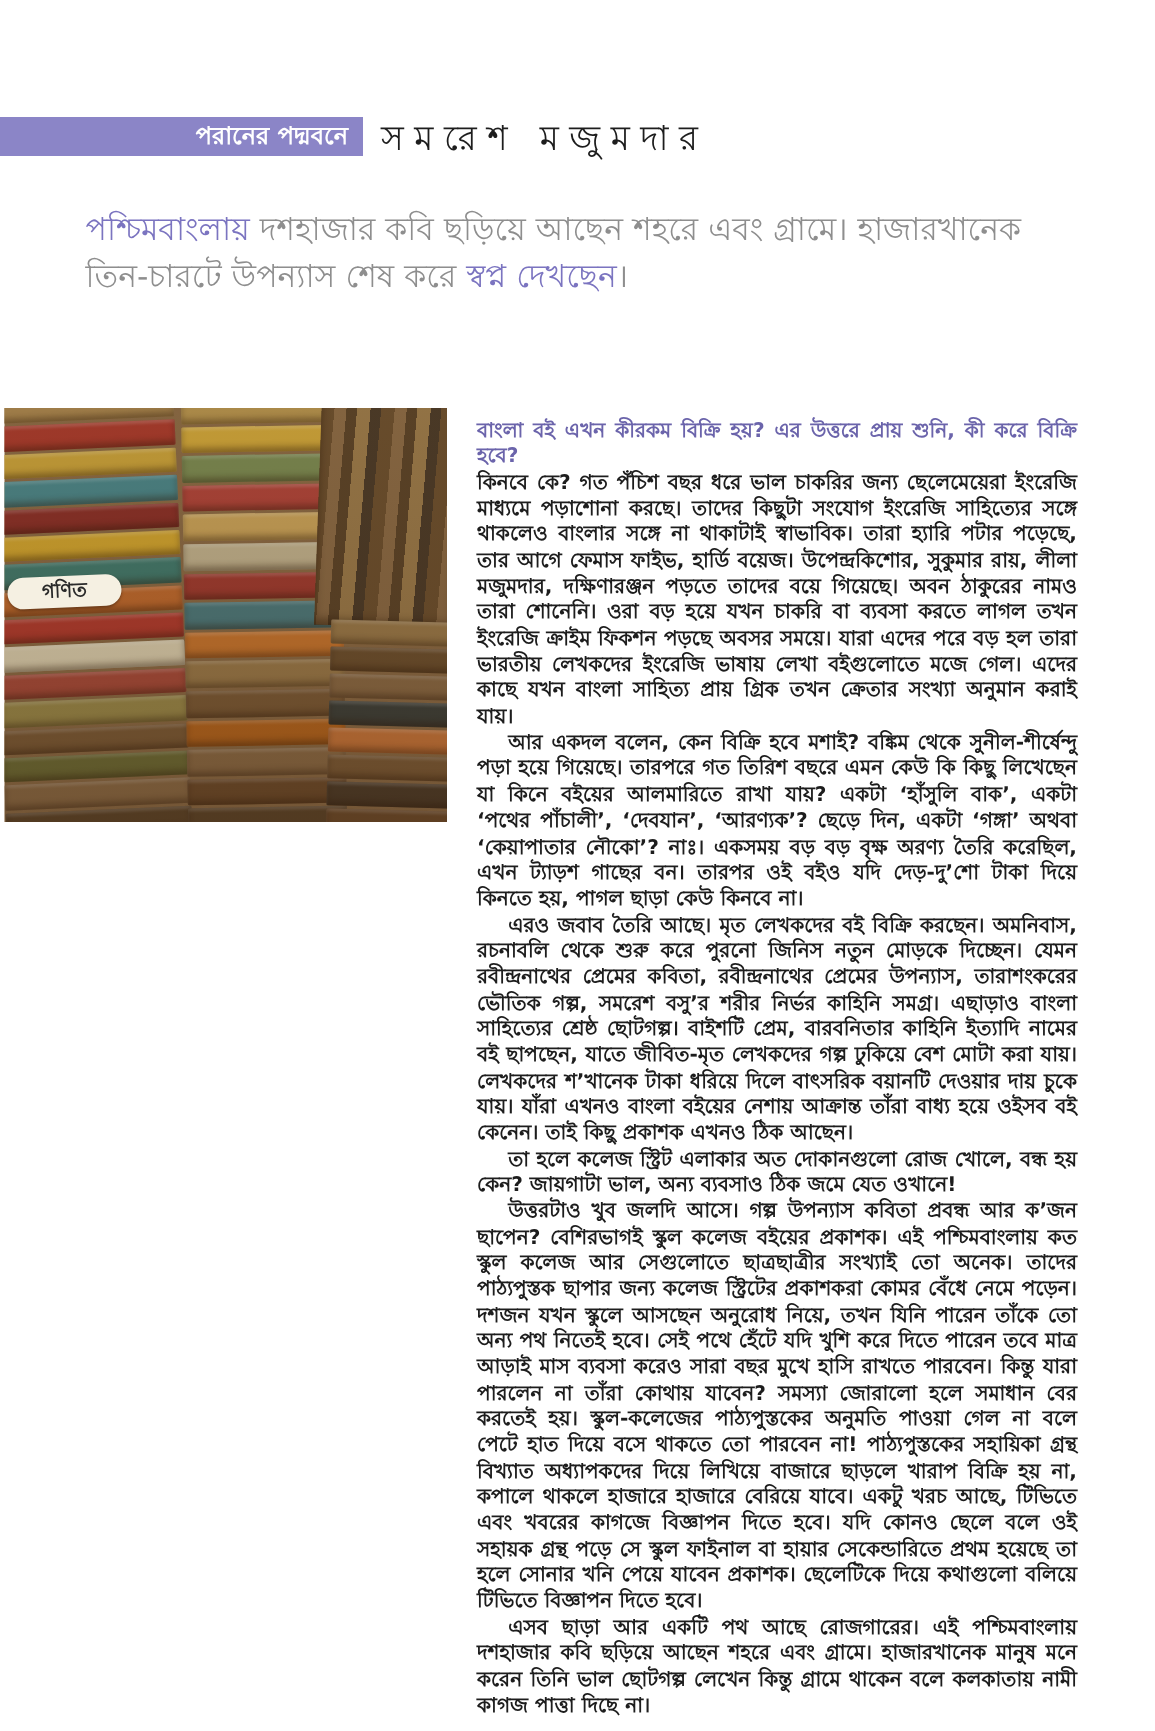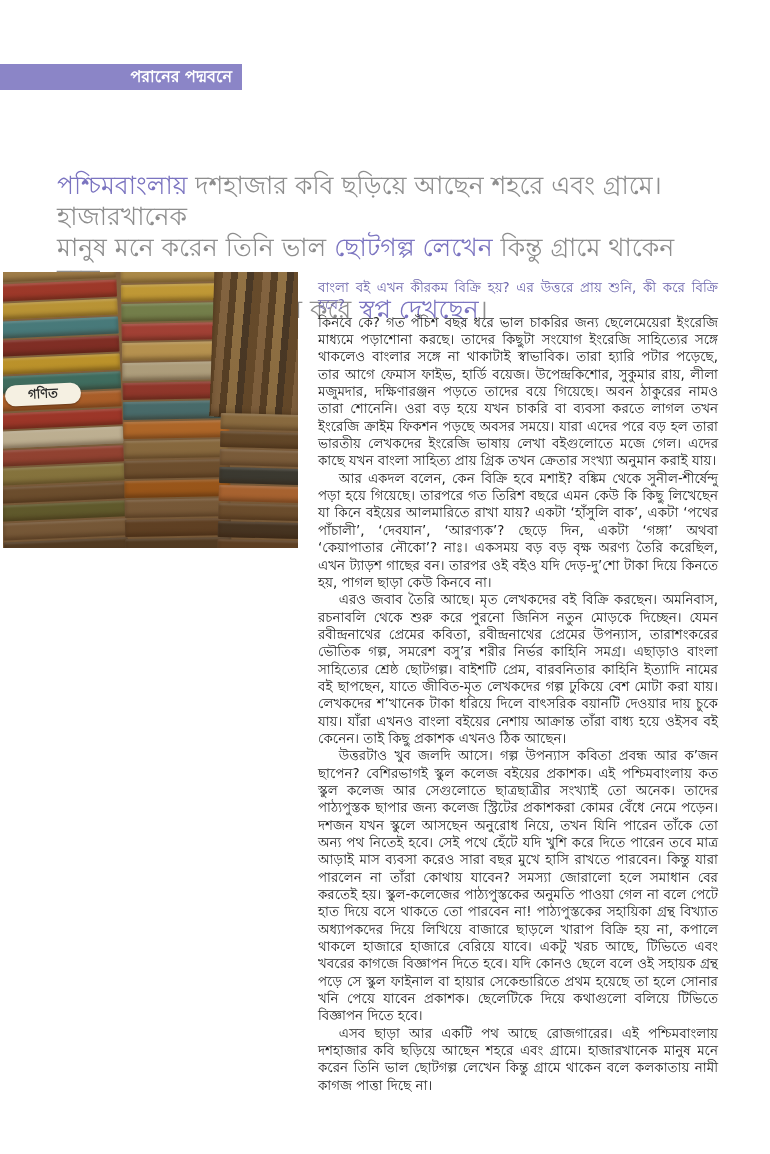--- a/index.html
+++ b/index.html
@@ -6,37 +6,36 @@
   #page{
     position:relative;
     width:770px;height:1154px;
     margin:0 auto;
     background:var(--page-bg,#ffffff);
     font-family:"DejaVu Sans","Liberation Sans",sans-serif;
     overflow:hidden;
   }
   
   .series-badge{
-    position:absolute;left:0;top:64px;width:242px;height:26px;
+    position:absolute;left:0;top:78px;width:242px;height:26px;
     background:var(--badge-purple,#8b85c7);
     color:#ffffff;font-size:16px;font-weight:bold;
     display:flex;align-items:center;justify-content:flex-end;
     padding-right:10px;box-sizing:border-box;
   }
   .author-name{
     position:absolute;left:254px;top:74px;
     font-size:23px;letter-spacing:7px;color:var(--ink,#1d1d1d);
     white-space:nowrap;
   }
   
   .intro{
     position:absolute;left:57px;top:138px;width:660px;
-    font-size:25px;line-height:31px;
+    font-size:21px;line-height:31px;
     color:var(--intro-gray,#8e8e8e);
-    margin-top:32px;
   }
   .intro .hl{color:var(--intro-purple,#7b74c0);}
   
   .photo{
     position:absolute;left:3px;top:272px;width:295px;height:276px;
     background:#8a6a45;overflow:hidden;
   }
   .pcol{position:absolute;top:-8px;bottom:-8px;display:flex;flex-direction:column;gap:2px;}
   .c1{left:-5px;width:124px;transform:rotate(-2.5deg);}
   .c2{left:120px;width:106px;transform:rotate(-1deg);}
@@ -84,41 +83,41 @@
     transform:rotate(-2.5deg);
     box-shadow:0 1px 2px rgba(0,0,0,.35);
   }
   
   .article{
     position:absolute;left:318px;top:279px;width:400px;
     font-size:13.4px;line-height:17.35px;
     color:var(--ink,#1d1d1d);
     text-align:justify;
   }
-  .article p{margin:0;}
+  .article p{margin:0;font-weight:bold;}
   .article p.q{color:var(--question-purple,#6b64ab);}
   .article p.ind{text-indent:1.55em;}
   
   .pageno{
     position:absolute;left:0;top:1091px;width:770px;
     text-align:center;font-size:15px;color:var(--ink,#1d1d1d);
   }
 </style>
 </head>
 <body>
 
 <div id="page">
 
   <div class="series-badge">
     <span>পরানের পদ্মবনে</span>
   </div>
+  <div class="author-name">সমরেশ মজুমদার</div>
 
   <div class="intro">
     <div class="intro-line"><span class="hl">পশ্চিমবাংলায়</span><span> দশহাজার কবি ছড়িয়ে আছেন শহরে এবং গ্রামে। হাজারখানেক</span></div>
-    <div class="intro-line"><span>মানুষ মনে করেন তিনি ভাল </span><span class="hl">ছোটগল্প লেখেন</span><span> কিন্তু গ্রামে থাকেন বলে</span></div>
     <div class="intro-line"><span>তিন-চারটে উপন্যাস শেষ করে </span><span class="hl">স্বপ্ন দেখছেন</span><span>।</span></div>
   </div>
 
   <div class="photo">
     <div class="pcol c1">
       <i class="sp"></i>
         <i class="sp"></i>
         <i class="sp"></i>
         <i class="sp"></i>
         <i class="sp"></i>
@@ -163,18 +162,19 @@
         <i class="sp"></i>
     </div>
     <div class="spine-label">গণিত</div>
   </div>
 
   <div class="article">
     <p class="q">বাংলা বই এখন কীরকম বিক্রি হয়? এর উত্তরে প্রায় শুনি, কী করে বিক্রি হবে?</p>
     <p>কিনবে কে? গত পঁচিশ বছর ধরে ভাল চাকরির জন্য ছেলেমেয়েরা ইংরেজি মাধ্যমে পড়াশোনা করছে। তাদের কিছুটা সংযোগ ইংরেজি সাহিত্যের সঙ্গে থাকলেও বাংলার সঙ্গে না থাকাটাই স্বাভাবিক। তারা হ্যারি পটার পড়েছে, তার আগে ফেমাস ফাইভ, হার্ডি বয়েজ। উপেন্দ্রকিশোর, সুকুমার রায়, লীলা মজুমদার, দক্ষিণারঞ্জন পড়তে তাদের বয়ে গিয়েছে। অবন ঠাকুরের নামও তারা শোনেনি। ওরা বড় হয়ে যখন চাকরি বা ব্যবসা করতে লাগল তখন ইংরেজি ক্রাইম ফিকশন পড়ছে অবসর সময়ে। যারা এদের পরে বড় হল তারা ভারতীয় লেখকদের ইংরেজি ভাষায় লেখা বইগুলোতে মজে গেল। এদের কাছে যখন বাংলা সাহিত্য প্রায় গ্রিক তখন ক্রেতার সংখ্যা অনুমান করাই যায়।</p>
     <p class="ind">আর একদল বলেন, কেন বিক্রি হবে মশাই? বঙ্কিম থেকে সুনীল-শীর্ষেন্দু পড়া হয়ে গিয়েছে। তারপরে গত তিরিশ বছরে এমন কেউ কি কিছু লিখেছেন যা কিনে বইয়ের আলমারিতে রাখা যায়? একটা ‘হাঁসুলি বাক’, একটা ‘পথের পাঁচালী’, ‘দেবযান’, ‘আরণ্যক’? ছেড়ে দিন, একটা ‘গঙ্গা’ অথবা ‘কেয়াপাতার নৌকো’? নাঃ। একসময় বড় বড় বৃক্ষ অরণ্য তৈরি করেছিল, এখন ট্যাড়শ গাছের বন। তারপর ওই বইও যদি দেড়-দু’শো টাকা দিয়ে কিনতে হয়, পাগল ছাড়া কেউ কিনবে না।</p>
     <p class="ind">এরও জবাব তৈরি আছে। মৃত লেখকদের বই বিক্রি করছেন। অমনিবাস, রচনাবলি থেকে শুরু করে পুরনো জিনিস নতুন মোড়কে দিচ্ছেন। যেমন রবীন্দ্রনাথের প্রেমের কবিতা, রবীন্দ্রনাথের প্রেমের উপন্যাস, তারাশংকরের ভৌতিক গল্প, সমরেশ বসু’র শরীর নির্ভর কাহিনি সমগ্র। এছাড়াও বাংলা সাহিত্যের শ্রেষ্ঠ ছোটগল্প। বাইশটি প্রেম, বারবনিতার কাহিনি ইত্যাদি নামের বই ছাপছেন, যাতে জীবিত-মৃত লেখকদের গল্প ঢুকিয়ে বেশ মোটা করা যায়। লেখকদের শ’খানেক টাকা ধরিয়ে দিলে বাৎসরিক বয়ানটি দেওয়ার দায় চুকে যায়। যাঁরা এখনও বাংলা বইয়ের নেশায় আক্রান্ত তাঁরা বাধ্য হয়ে ওইসব বই কেনেন। তাই কিছু প্রকাশক এখনও ঠিক আছেন।</p>
+    <p class="ind">তা হলে কলেজ স্ট্রিট এলাকার অত দোকানগুলো রোজ খোলে, বন্ধ হয় কেন? জায়গাটা ভাল, অন্য ব্যবসাও ঠিক জমে যেত ওখানে!</p>
     <p class="ind">উত্তরটাও খুব জলদি আসে। গল্প উপন্যাস কবিতা প্রবন্ধ আর ক’জন ছাপেন? বেশিরভাগই স্কুল কলেজ বইয়ের প্রকাশক। এই পশ্চিমবাংলায় কত স্কুল কলেজ আর সেগুলোতে ছাত্রছাত্রীর সংখ্যাই তো অনেক। তাদের পাঠ্যপুস্তক ছাপার জন্য কলেজ স্ট্রিটের প্রকাশকরা কোমর বেঁধে নেমে পড়েন। দশজন যখন স্কুলে আসছেন অনুরোধ নিয়ে, তখন যিনি পারেন তাঁকে তো অন্য পথ নিতেই হবে। সেই পথে হেঁটে যদি খুশি করে দিতে পারেন তবে মাত্র আড়াই মাস ব্যবসা করেও সারা বছর মুখে হাসি রাখতে পারবেন। কিন্তু যারা পারলেন না তাঁরা কোথায় যাবেন? সমস্যা জোরালো হলে সমাধান বের করতেই হয়। স্কুল-কলেজের পাঠ্যপুস্তকের অনুমতি পাওয়া গেল না বলে পেটে হাত দিয়ে বসে থাকতে তো পারবেন না! পাঠ্যপুস্তকের সহায়িকা গ্রন্থ বিখ্যাত অধ্যাপকদের দিয়ে লিখিয়ে বাজারে ছাড়লে খারাপ বিক্রি হয় না, কপালে থাকলে হাজারে হাজারে বেরিয়ে যাবে। একটু খরচ আছে, টিভিতে এবং খবরের কাগজে বিজ্ঞাপন দিতে হবে। যদি কোনও ছেলে বলে ওই সহায়ক গ্রন্থ পড়ে সে স্কুল ফাইনাল বা হায়ার সেকেন্ডারিতে প্রথম হয়েছে তা হলে সোনার খনি পেয়ে যাবেন প্রকাশক। ছেলেটিকে দিয়ে কথাগুলো বলিয়ে টিভিতে বিজ্ঞাপন দিতে হবে।</p>
     <p class="ind">এসব ছাড়া আর একটি পথ আছে রোজগারের। এই পশ্চিমবাংলায় দশহাজার কবি ছড়িয়ে আছেন শহরে এবং গ্রামে। হাজারখানেক মানুষ মনে করেন তিনি ভাল ছোটগল্প লেখেন কিন্তু গ্রামে থাকেন বলে কলকাতায় নামী কাগজ পাত্তা দিছে না।</p>
   </div>
 
 
 </div>
 
 </body></html>

